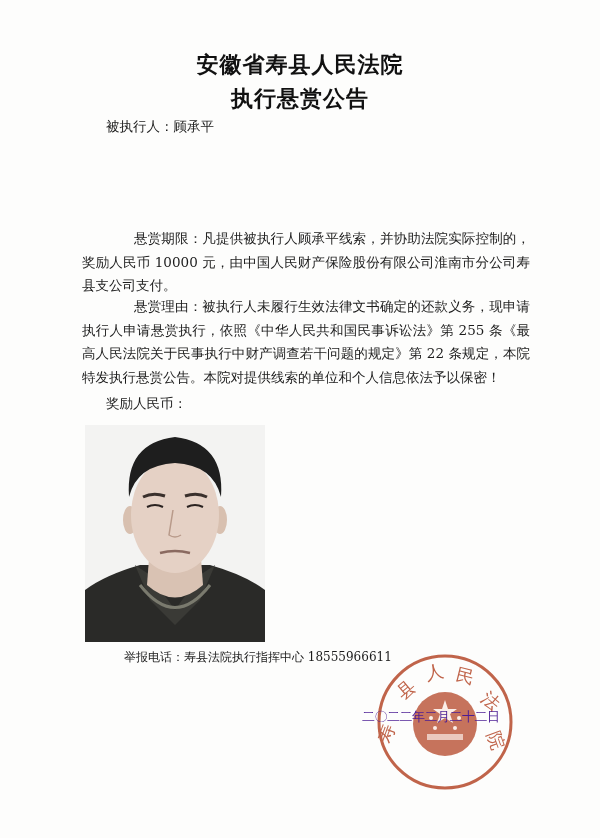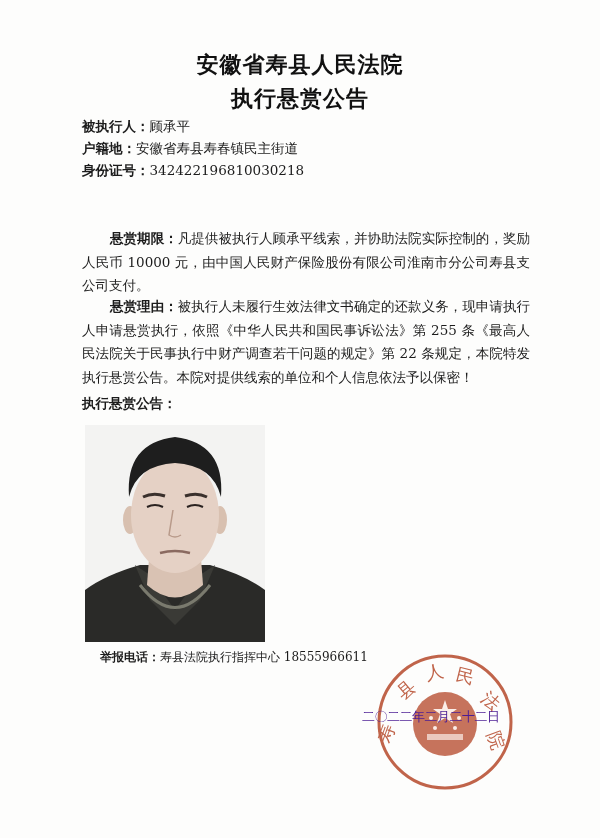--- a/index.html
+++ b/index.html
@@ -11,21 +11,21 @@
   .title {
     position: absolute; left: 0; width: 600px; text-align: center;
     font-family: "DejaVu Sans", "Liberation Sans", sans-serif; font-weight: bold;
     font-size: 22px; letter-spacing: 1px; color: #111;
   }
   .t1 { top: 50px; }
   .t2 { top: 84px; }
   .line {
     position: absolute; left: 82px; font-size: 13.5px; line-height: 20px; white-space: nowrap; color: #1c1c1c;
   }
-  .label { font-weight: bold; }
+  .label { font-weight: normal; margin-left: 24px; }
   .para {
     position: absolute; left: 82px; width: 448px; font-size: 13.5px; line-height: 23.5px; color: #1c1c1c;
     text-indent: 28px; text-align: justify;
   }
   .photo {
     position: absolute; left: 85px; top: 425px; width: 180px; height: 217px; background: #f4f4f4; overflow: hidden;
   }
   .report {
     position: absolute; left: 100px; top: 649px; font-size: 12px; white-space: nowrap; color: #1c1c1c;
   }
@@ -39,37 +39,31 @@
 <body>
 
 <div class="page">
 
   <div class="title t2">执行悬赏公告</div>
   <div class="title t1">安徽省寿县人民法院</div>
 
   <div class="line" style="top:116px;">
     <span class="label">被执行人：</span><span>顾承平</span>
   </div>
-  <div class="line" style="top:138px;">
-    <span class="label">户籍地：</span><span>安徽省寿县寿春镇民主街道</span>
-  </div>
-  <div class="line" style="top:160px;">
-    <span class="label">身份证号：</span><span>342422196810030218</span>
-  </div>
 
 
   <div class="para" style="top:227px;">
     <span class="label">悬赏期限：</span><span>凡提供被执行人顾承平线索，并协助法院实际控制的，奖励人民币 10000 元，由中国人民财产保险股份有限公司淮南市分公司寿县支公司支付。</span>
   </div>
 
   <div class="para" style="top:295px;">
     <span class="label">悬赏理由：</span><span>被执行人未履行生效法律文书确定的还款义务，现申请执行人申请悬赏执行，依照《中华人民共和国民事诉讼法》第 255 条《最高人民法院关于民事执行中财产调查若干问题的规定》第 22 条规定，本院特发执行悬赏公告。本院对提供线索的单位和个人信息依法予以保密！</span>
   </div>
 
-  <div class="line label" style="top:393px;">执行悬赏公告：</div>
+  <div class="line label" style="top:393px;">奖励人民币：</div>
 
   <div class="photo">
     <svg width="180" height="217" viewBox="0 0 180 217">
       <rect width="180" height="217" fill="#f3f3f2"></rect>
 
       <path d="M0 165 Q20 150 55 140 L125 140 Q160 150 180 165 L180 217 L0 217 Z" fill="#2a2a28"></path>
 
       <path d="M50 140 L65 175 L90 200 L115 175 L130 140 L115 150 L90 185 L65 150 Z" fill="#3a3a36"></path>
       <path d="M55 160 Q90 205 125 160" fill="none" stroke="#7a7a6e" stroke-width="3"></path>
 

